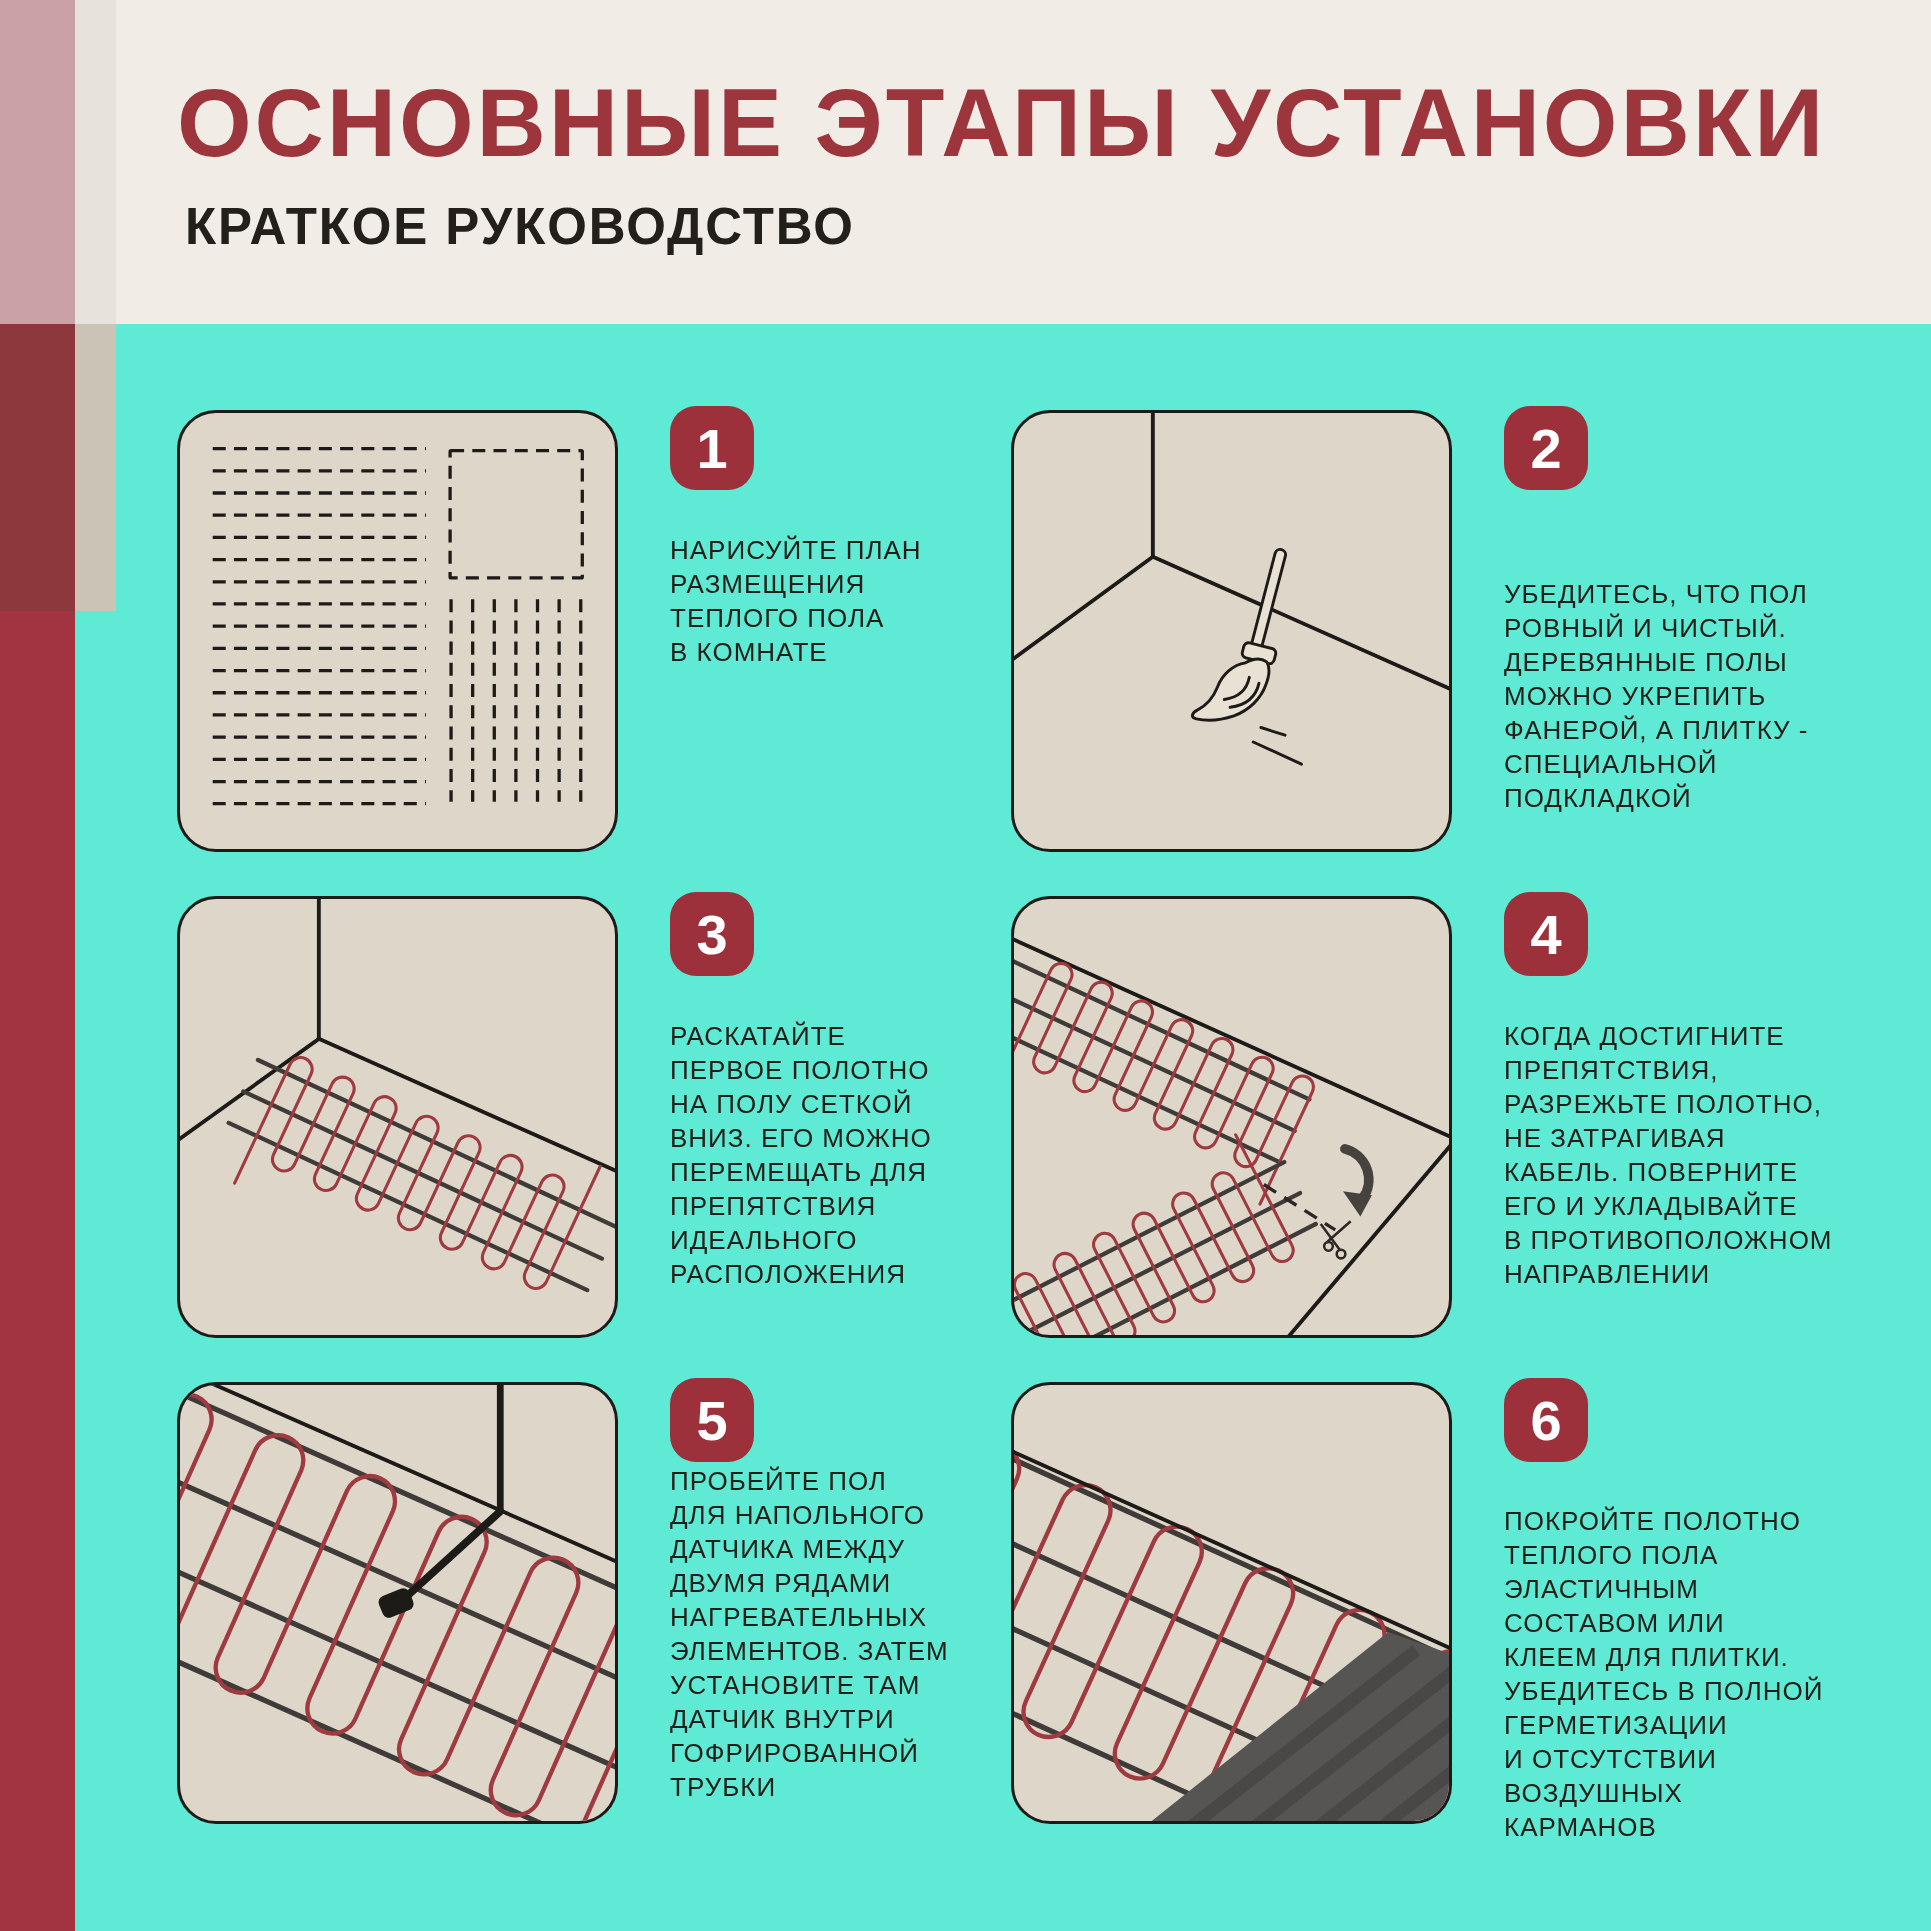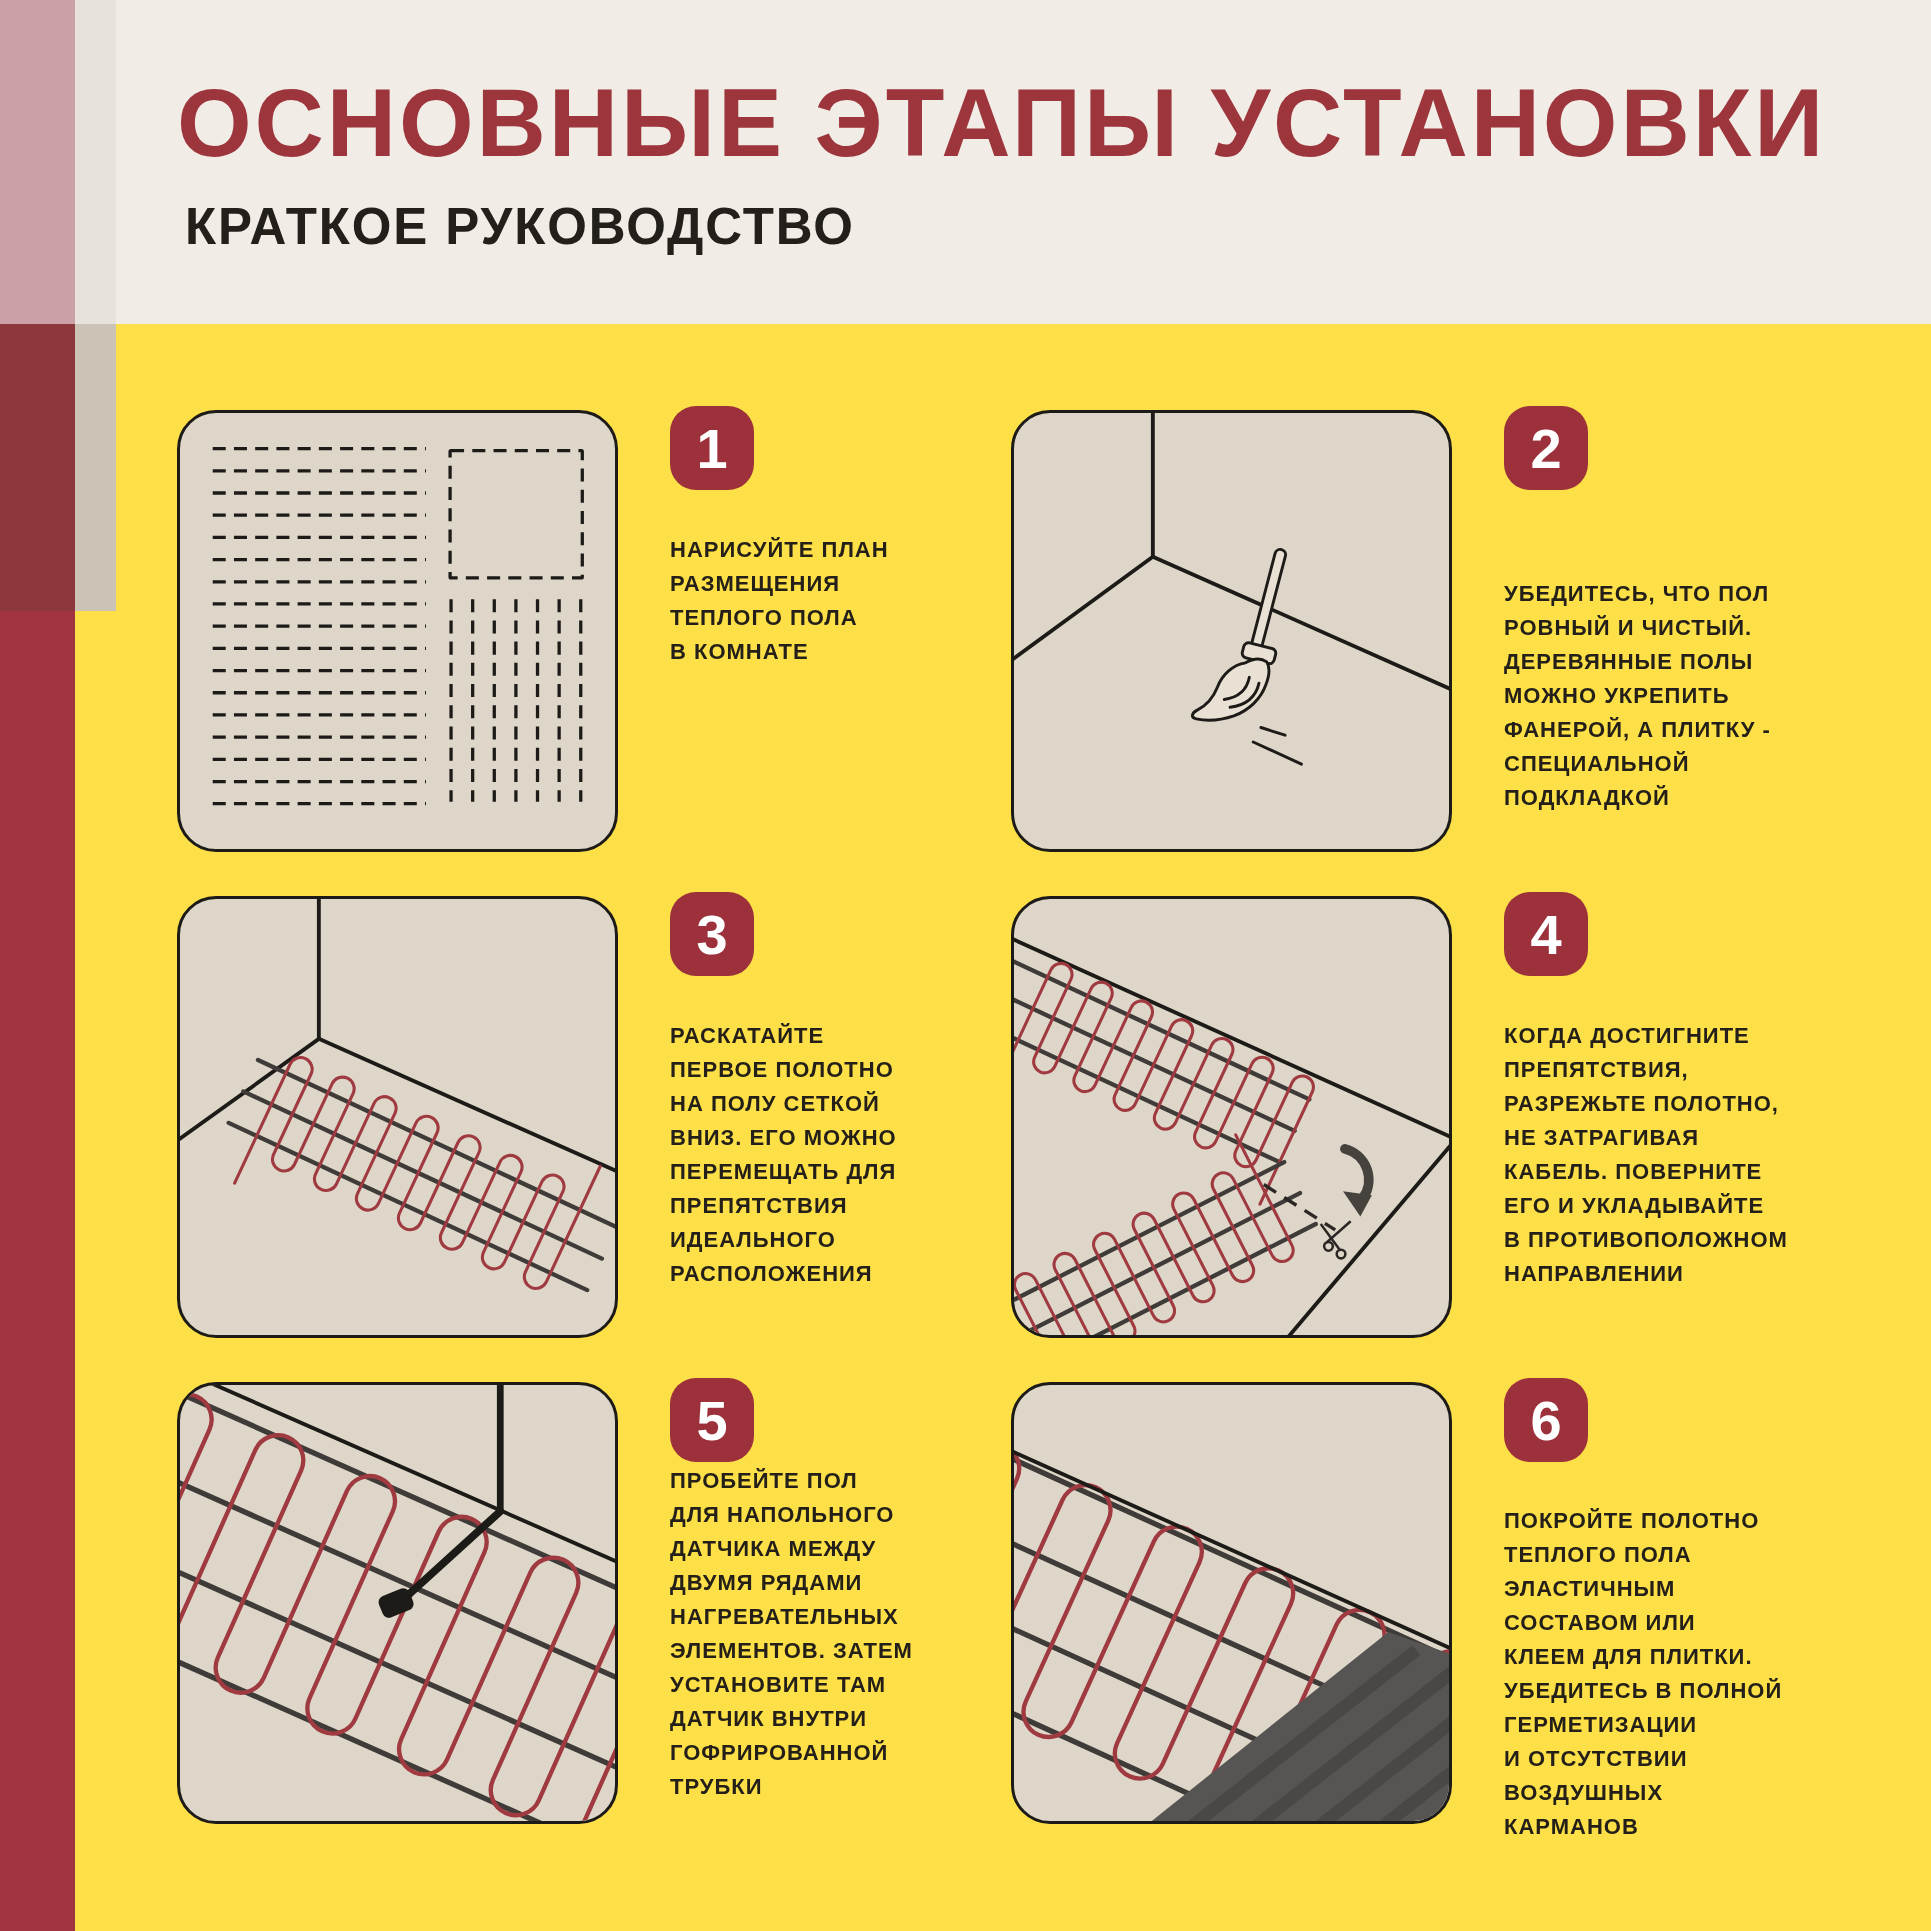--- a/index.html
+++ b/index.html
@@ -1,32 +1,32 @@
 <!DOCTYPE html>
 <html><head>
 <meta charset="utf-8">
 <style>
   html,body{margin:0;padding:0;background:#d6cdbf;}
   #canvas{position:relative;width:1931px;height:1931px;overflow:hidden;
-          font-family:"Liberation Sans", sans-serif;background:#fde047;}
+          font-family:"Liberation Sans", sans-serif;background:#5eead4;}
   
   .header-bg{position:absolute;left:0;top:0;width:1931px;height:324px;background:#f1ece5;}
   .stripe{position:absolute;}
   .page-title{position:absolute;left:177px;top:68px;font-size:96px;font-weight:bold;
               letter-spacing:2.9px;color:#9d353c;white-space:nowrap;}
   .page-subtitle{position:absolute;left:177px;top:197px;font-size:51px;font-weight:bold;
               letter-spacing:1.9px;color:#23201c;white-space:nowrap;margin-left:8px;}
   
   .card{position:absolute;width:441px;height:442px;background:#ded6c8;border:3.4px solid #1d1b18;
         border-radius:39px;box-sizing:border-box;overflow:hidden;}
   .card svg{position:absolute;left:-3.4px;top:-3.4px;}
   .badge{position:absolute;width:84px;height:84px;background:#9c313b;border-radius:26px;
          display:flex;align-items:center;justify-content:center;color:#ffffff;
          font-size:56px;font-weight:bold;}
-  .desc{position:absolute;width:386px;font-size:22px;line-height:34px;font-weight:bold;
+  .desc{position:absolute;width:386px;font-size:26px;line-height:34px;font-weight:normal;
         letter-spacing:1px;color:#242019;}
   
   .ln{stroke:#1d1b18;stroke-width:4;fill:none;stroke-linecap:round;}
   .dash line, .dash rect{stroke:#1d1b18;stroke-width:3.4;fill:none;stroke-dasharray:13.5 8.5;}
   .rail{stroke:#3e3b38;stroke-width:4.5;fill:none;stroke-linecap:round;}
   .cable{stroke:#a03a41;stroke-width:3.2;fill:none;stroke-linecap:round;}
   .big .rail{stroke-width:5.5;}
   .big .cable{stroke-width:4.5;}
   .blob{fill:#e9e1d3;stroke:#1d1b18;stroke-width:3;}
   .thin{stroke:#1d1b18;stroke-width:3;fill:none;stroke-linecap:round;}

